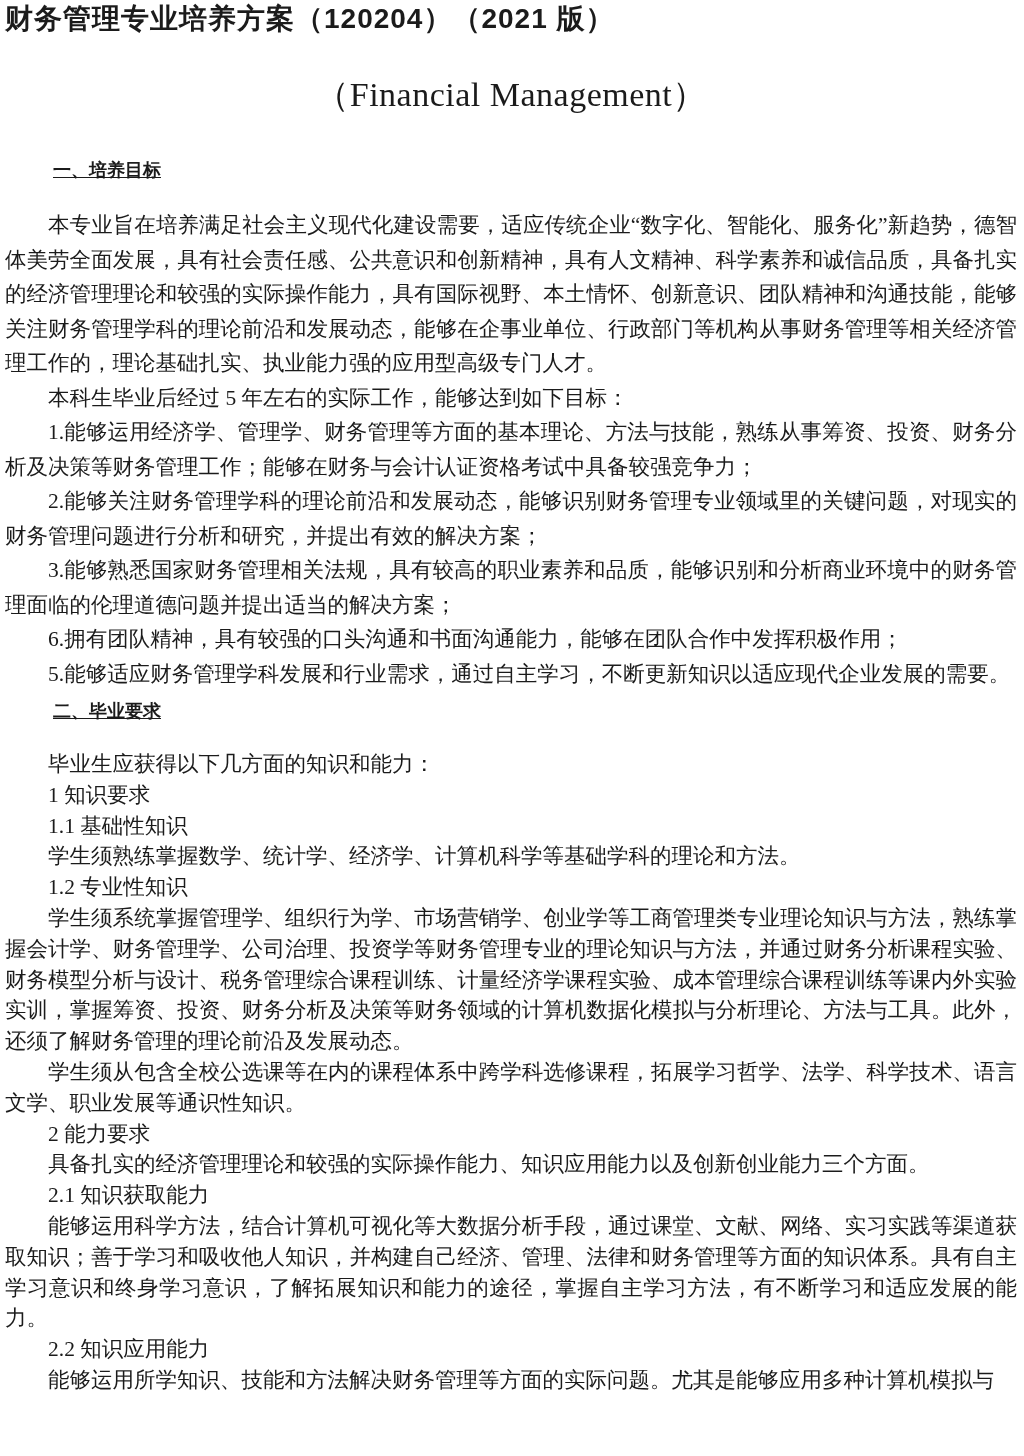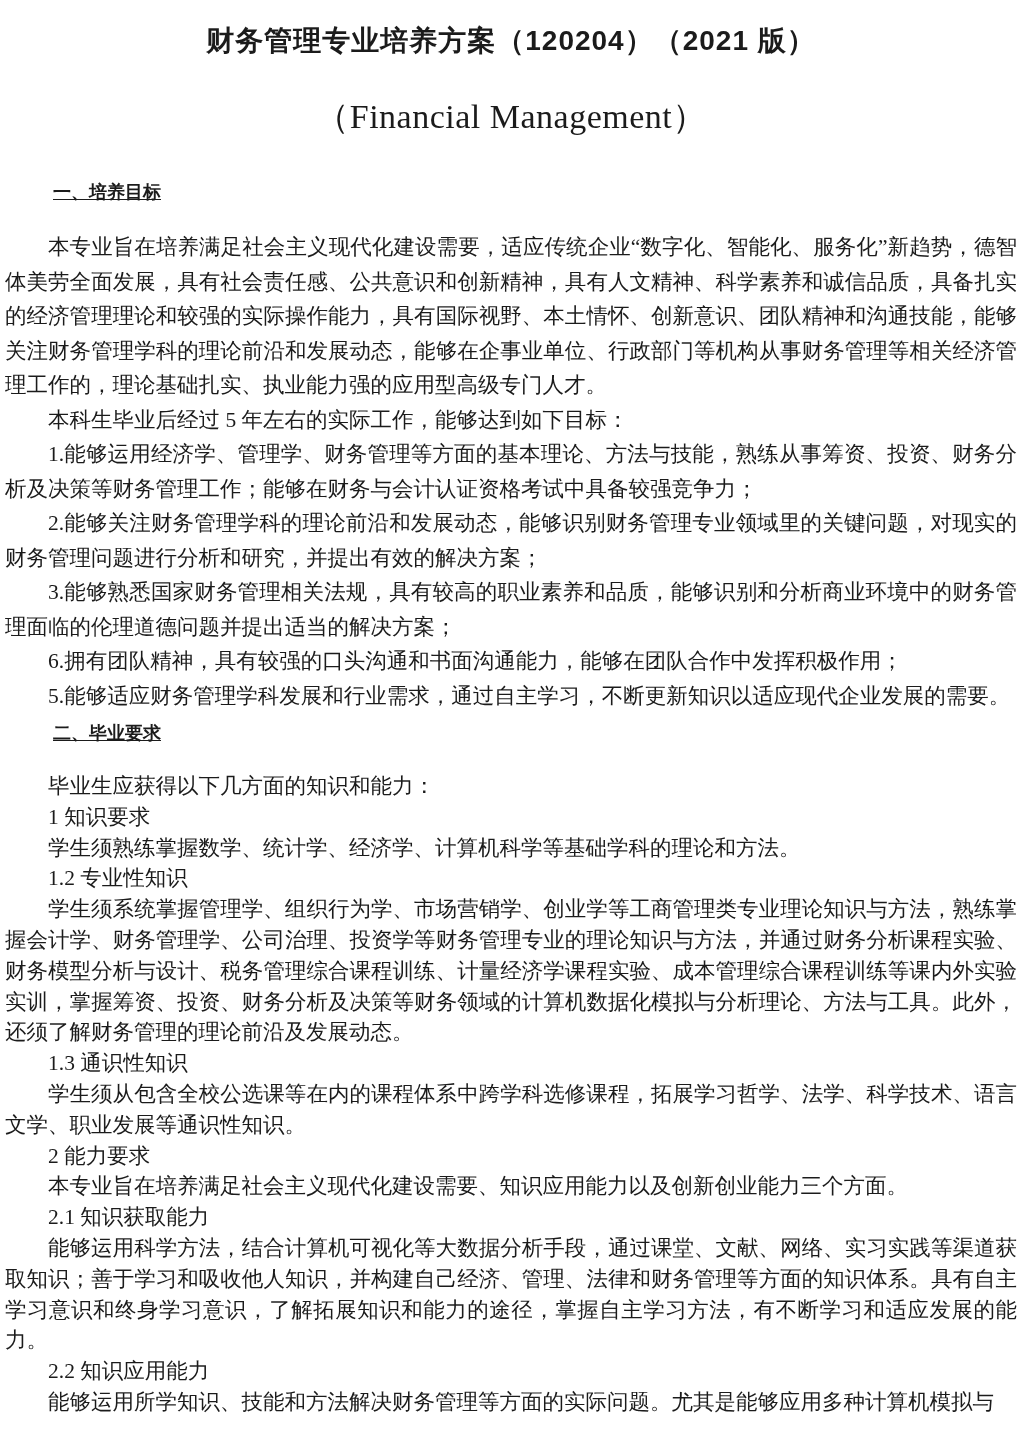--- a/index.html
+++ b/index.html
@@ -8,22 +8,22 @@
     height: 1456px;
     overflow: hidden;
     background: #ffffff;
     color: #1b1b1b;
     font-family: "Liberation Serif", "DejaVu Serif", serif;
   }
   .page { padding: 0 7px 0 5px; }
 
   .doc-title {
     margin: 0;
-    padding-top: 22px;
-    text-align: center;
+    padding-top: 0;
+    text-align: left;
     font-family: "Liberation Sans", "DejaVu Sans", sans-serif;
     font-size: 28px;
     font-weight: 700;
     letter-spacing: 1px;
   }
   .doc-subtitle {
     margin-top: 34px;
     text-align: center;
     font-size: 34px;
     letter-spacing: 0.5px;
@@ -70,30 +70,30 @@
     <p>5.能够适应财务管理学科发展和行业需求，通过自主学习，不断更新知识以适应现代企业发展的需要。</p>
   </div>
 
   <h2 class="sec-heading second">二、毕业要求</h2>
 
   <div class="sec2">
     <p>毕业生应获得以下几方面的知识和能力：</p>
 
     <p class="bold-label">1 知识要求</p>
 
+    <p>1.1 基础性知识</p>
     <p>学生须熟练掌握数学、统计学、经济学、计算机科学等基础学科的理论和方法。</p>
 
     <p>1.2 专业性知识</p>
     <p>学生须系统掌握管理学、组织行为学、市场营销学、创业学等工商管理类专业理论知识与方法，熟练掌握会计学、财务管理学、公司治理、投资学等财务管理专业的理论知识与方法，并通过财务分析课程实验、财务模型分析与设计、税务管理综合课程训练、计量经济学课程实验、成本管理综合课程训练等课内外实验实训，掌握筹资、投资、财务分析及决策等财务领域的计算机数据化模拟与分析理论、方法与工具。此外，还须了解财务管理的理论前沿及发展动态。</p>
 
-    <p>1.3 通识性知识</p>
     <p>学生须从包含全校公选课等在内的课程体系中跨学科选修课程，拓展学习哲学、法学、科学技术、语言文学、职业发展等通识性知识。</p>
 
     <p class="bold-label">2 能力要求</p>
-    <p>本专业旨在培养满足社会主义现代化建设需要、知识应用能力以及创新创业能力三个方面。</p>
+    <p>具备扎实的经济管理理论和较强的实际操作能力、知识应用能力以及创新创业能力三个方面。</p>
 
     <p>2.1 知识获取能力</p>
     <p>能够运用科学方法，结合计算机可视化等大数据分析手段，通过课堂、文献、网络、实习实践等渠道获取知识；善于学习和吸收他人知识，并构建自己经济、管理、法律和财务管理等方面的知识体系。具有自主学习意识和终身学习意识，了解拓展知识和能力的途径，掌握自主学习方法，有不断学习和适应发展的能力。</p>
 
     <p>2.2 知识应用能力</p>
     <p>能够运用所学知识、技能和方法解决财务管理等方面的实际问题。尤其是能够应用多种计算机模拟与</p>
   </div>
 
 </div>
 

